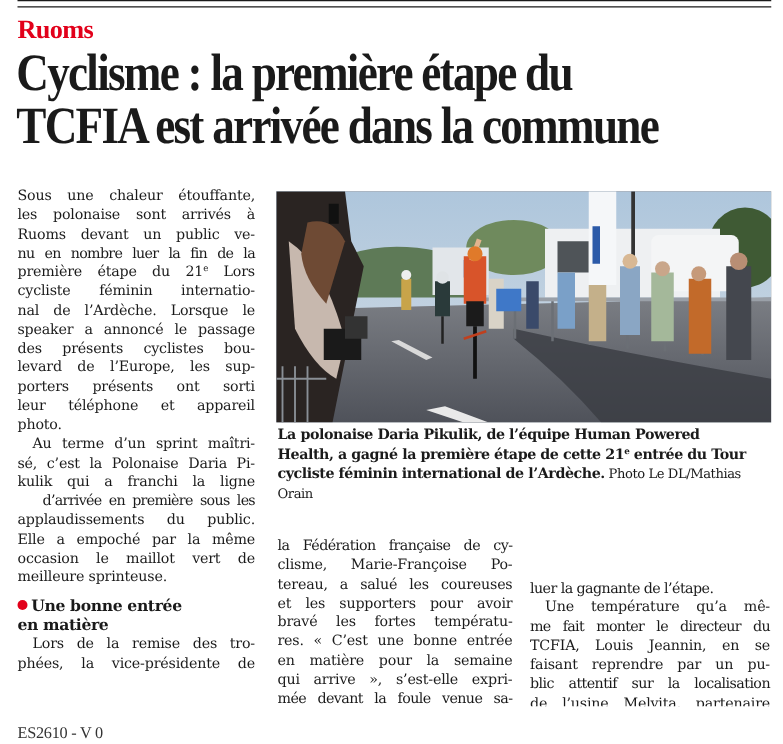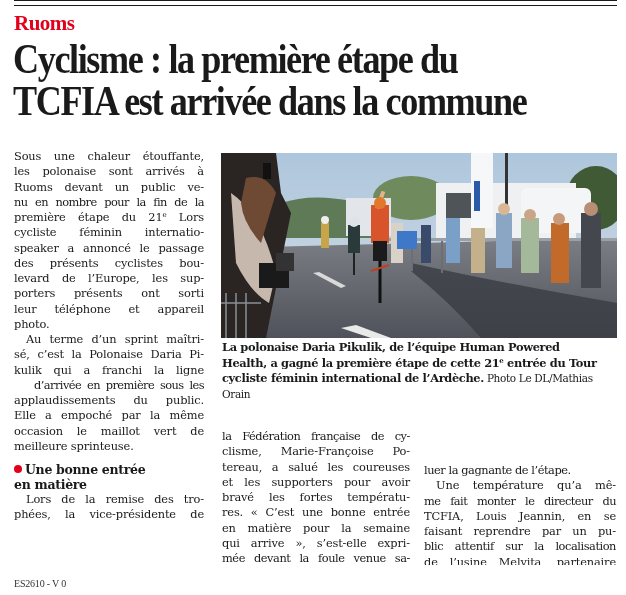--- a/index.html
+++ b/index.html
@@ -60,21 +60,21 @@
   .caption {
     position: absolute; left: 222px; top: 340px; width: 396px;
     font-family: "DejaVu Serif", serif; font-size: 11.4px; line-height: 15.5px;
     letter-spacing: -0.35px; color: #1a1a1a;
   }
   .caption .bold { font-weight: bold; }
   .caption .credit { font-weight: normal; font-size: 10.5px; }
 
   .footer-code {
     position: absolute; left: 14px; top: 578px;
-    font-family: "Liberation Serif", serif; font-size: 10px; color: #333;
+    font-family: "Liberation Serif", serif; font-size: 13px; color: #333;
     letter-spacing: -0.2px;
   }
   sup { font-size: 7px; line-height: 0; vertical-align: 4px; }
 </style>
 </head>
 <body>
 
 <div class="rule r1"></div>
 <div class="rule r2"></div>
 
@@ -83,23 +83,24 @@
 <div class="headline">
   <div>Cyclisme : la première étape du</div>
   <div>TCFIA est arrivée dans la commune</div>
 </div>
 
 <div class="clip clip-left">
   <div class="col col-left" style="left:14px;top:9px;">
     <span class="line">Sous une chaleur étouffante,</span>
     <span class="line">les polonaise sont arrivés à</span>
     <span class="line">Ruoms devant un public ve-</span>
-    <span class="line" style="letter-spacing:-0.55px;">nu en nombre pour la fin de la</span>
+    <span class="line" style="letter-spacing:-0.55px;">nu en nombre luer la fin de la</span>
     <span class="line"><span>première étape du 21</span><sup>e</sup><span> Lors</span></span>
     <span class="line">cycliste féminin internatio-</span>
+    <span class="line">nal de l’Ardèche. Lorsque le</span>
     <span class="line">speaker a annoncé le passage</span>
     <span class="line">des présents cyclistes bou-</span>
     <span class="line">levard de l’Europe, les sup-</span>
     <span class="line">porters présents ont sorti</span>
     <span class="line">leur téléphone et appareil</span>
     <span class="line end">photo.</span>
     <span class="line indent">Au terme d’un sprint maîtri-</span>
     <span class="line">sé, c’est la Polonaise Daria Pi-</span>
     <span class="line">kulik qui a franchi la ligne</span>
     <span class="line" style="letter-spacing:-0.55px;margin-left:20px;">d’arrivée en première sous les</span>

